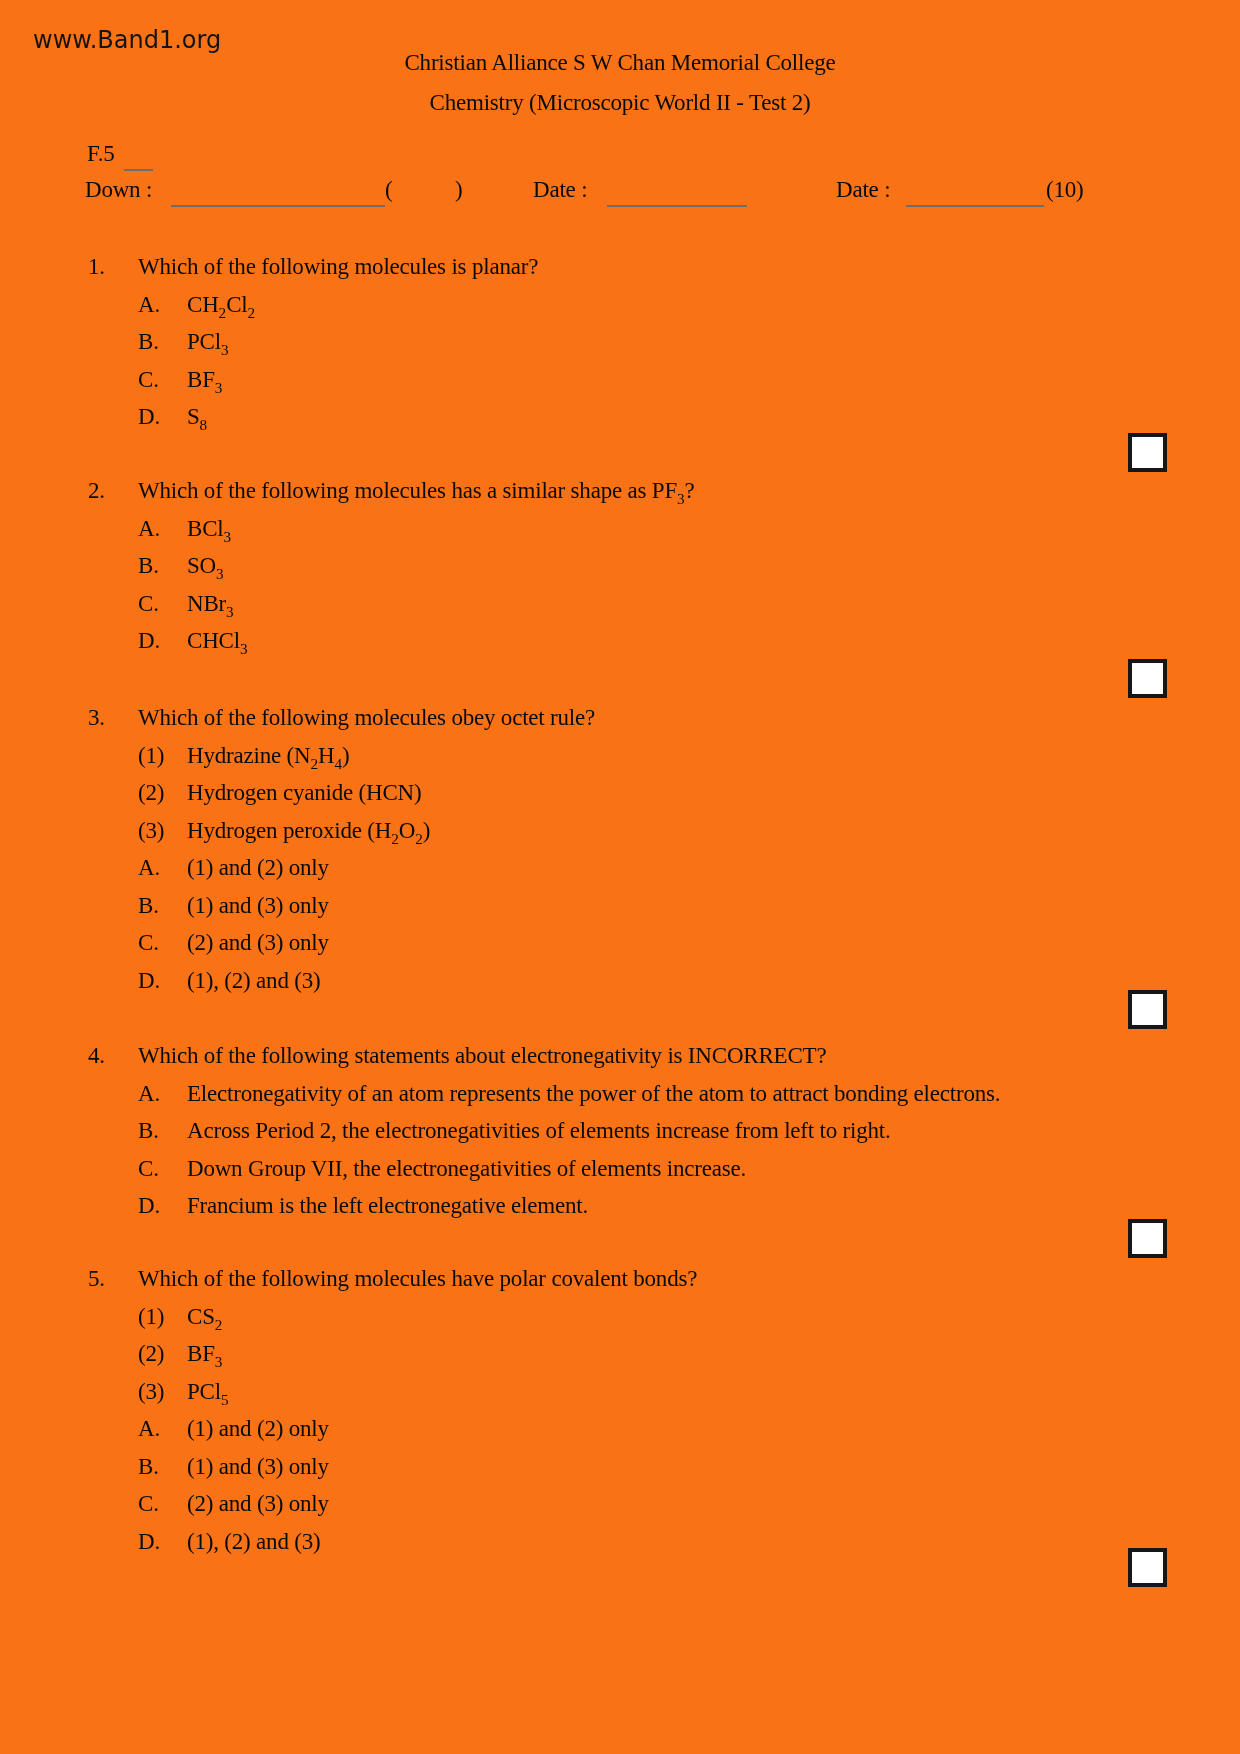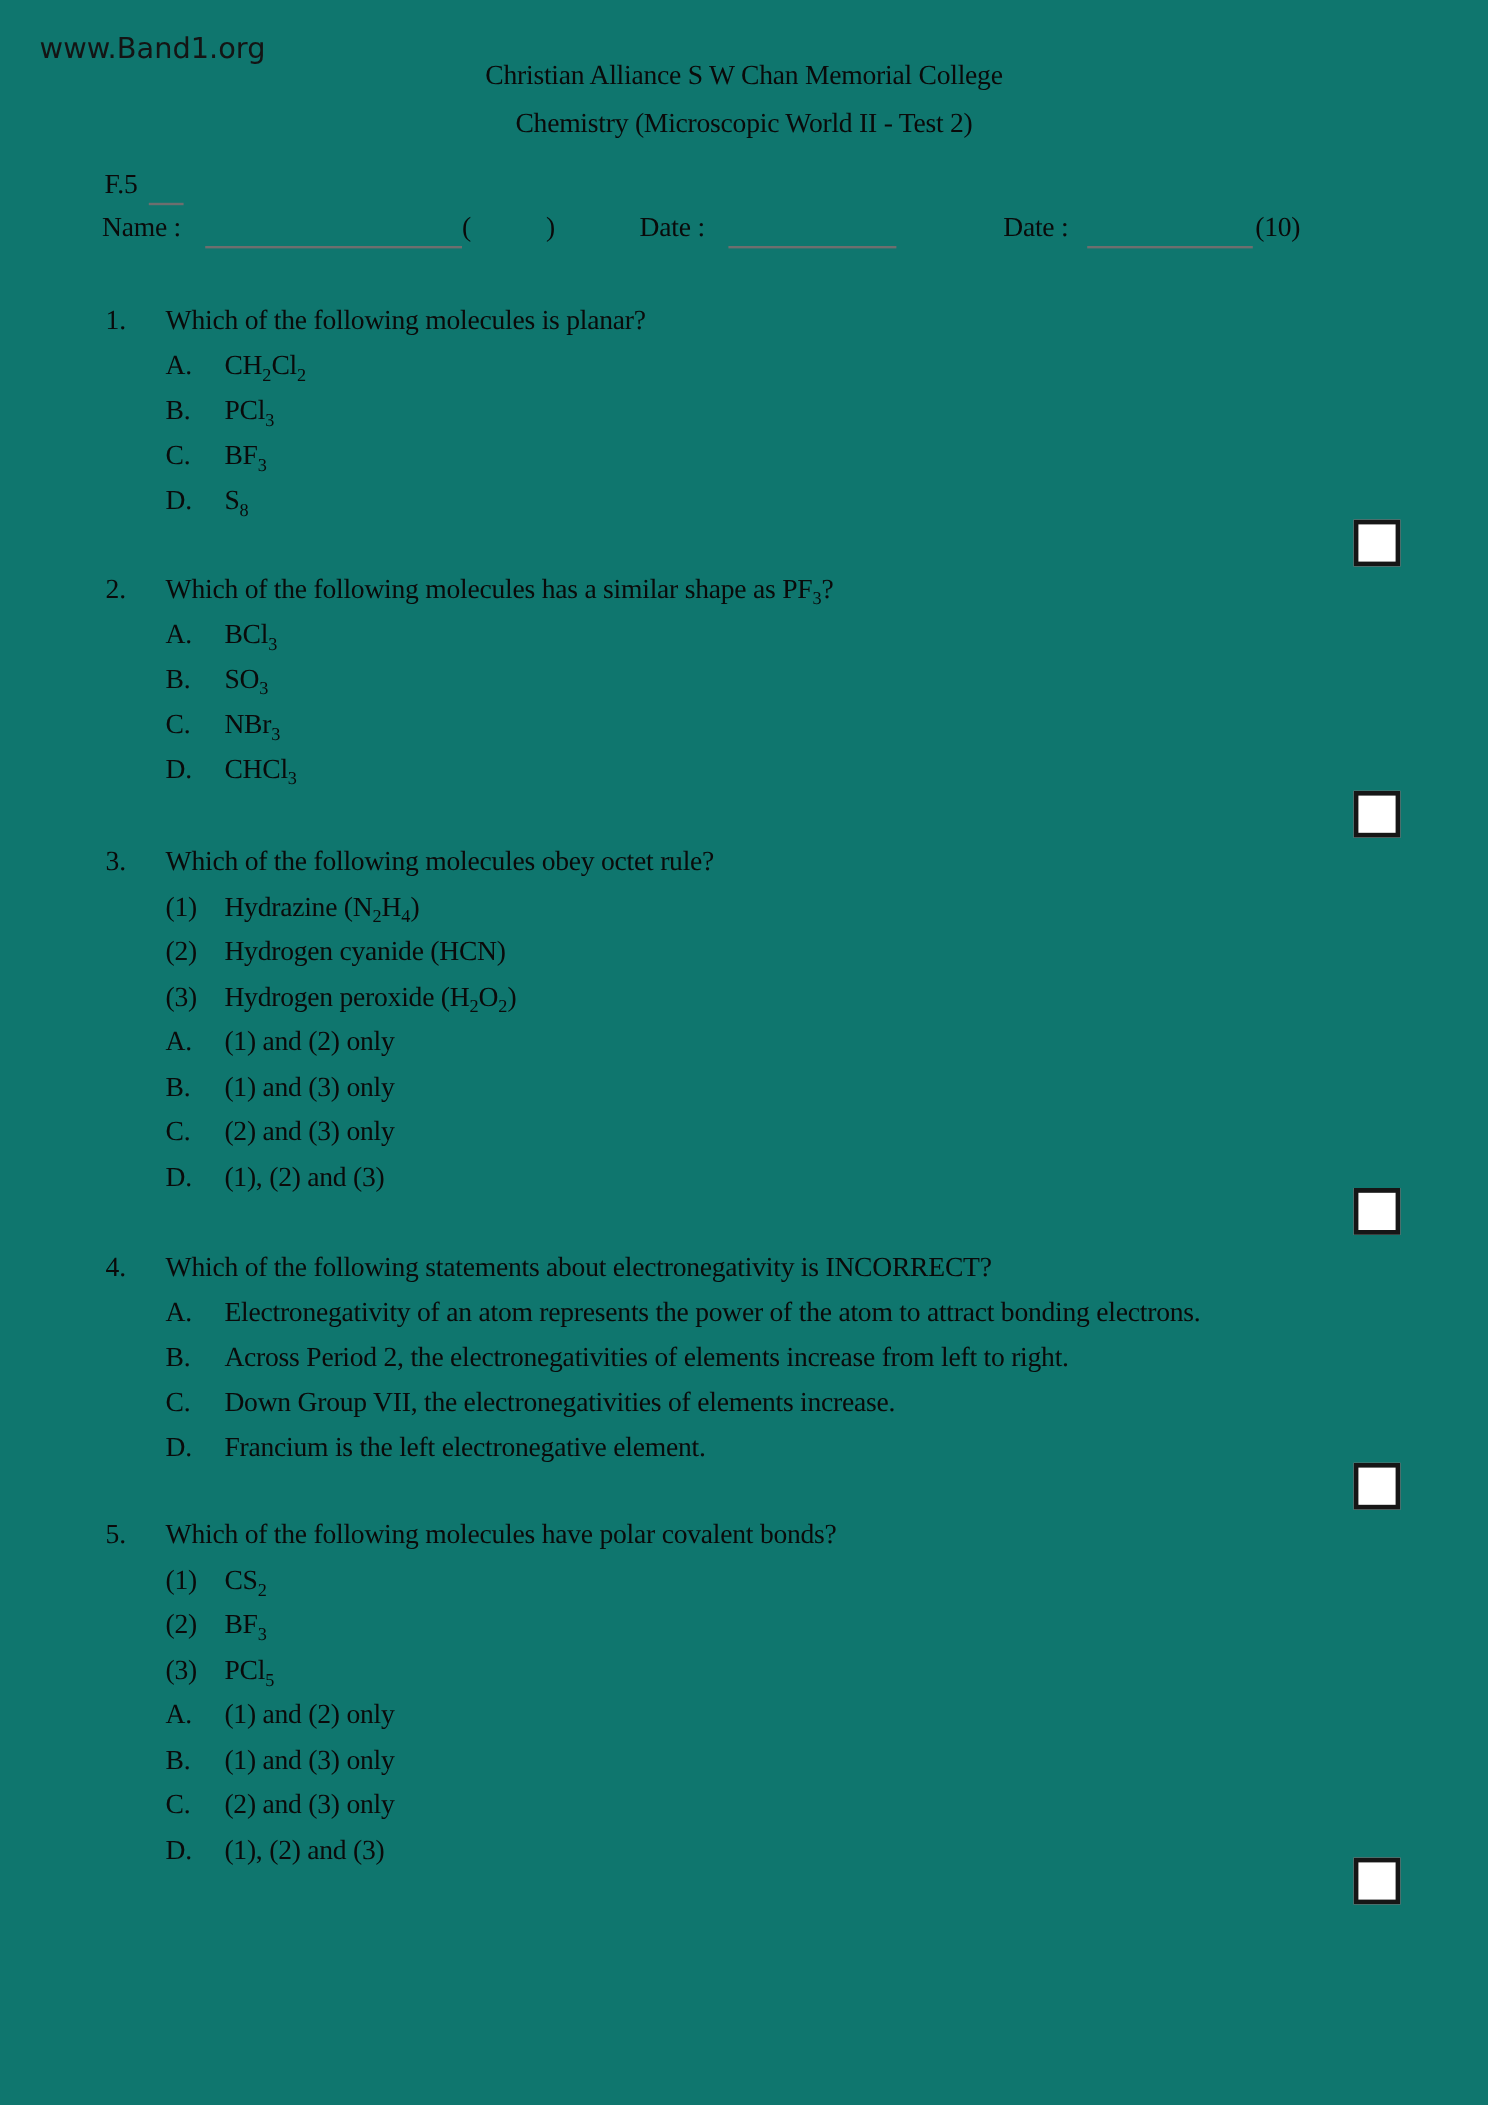--- a/index.html
+++ b/index.html
@@ -1,20 +1,20 @@
 <!DOCTYPE html>
 <html><head>
 <meta charset="utf-8">
 <style>
   html,body{margin:0;padding:0;background:#e8e8e8;}
   #page{
     position:relative;
     width:1240px;height:1754px;
     margin:0 auto;
-    background:#0f766e;
+    background:#f97316;
     color:#0a0a0a;
     font-family:"Liberation Serif", serif;
     font-size:23px;
     letter-spacing:-0.2px;
     overflow:hidden;
   }
   
   .site{
     position:absolute;left:33px;top:26px;
     font-family:"DejaVu Sans", sans-serif;
@@ -64,21 +64,21 @@
 <div id="page">
 
   <div class="site">www.Band1.org</div>
   <div class="center-line title1">Christian Alliance S W Chan Memorial College</div>
   <div class="center-line title2">Chemistry (Microscopic World II - Test 2)</div>
 
   <div class="form-line">F.5</div>
   <span class="blank form-blank"></span>
 
   <div class="hrow">
-    <span class="lbl hrow-top name-lbl">Name :</span>
+    <span class="lbl hrow-top name-lbl">Down :</span>
     <span class="blank name-blank"></span>
     <span class="lbl hrow-top paren-open">(</span>
     <span class="lbl hrow-top paren-close">)</span>
     <span class="lbl hrow-top date-lbl">Date :</span>
     <span class="blank date-blank"></span>
     <span class="lbl hrow-top mark-lbl">Date :</span>
     <span class="blank mark-blank"></span>
     <span class="lbl hrow-top mark-total">(10)</span>
   </div>
 

